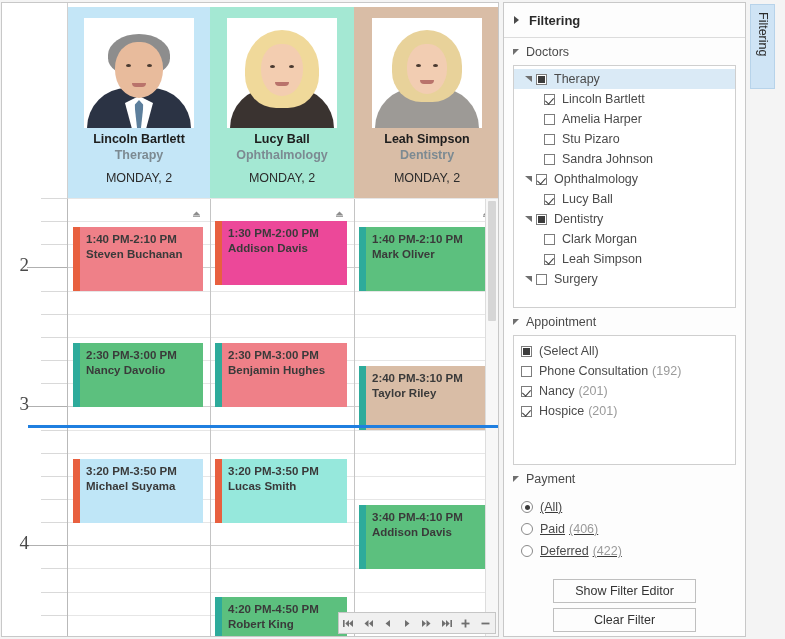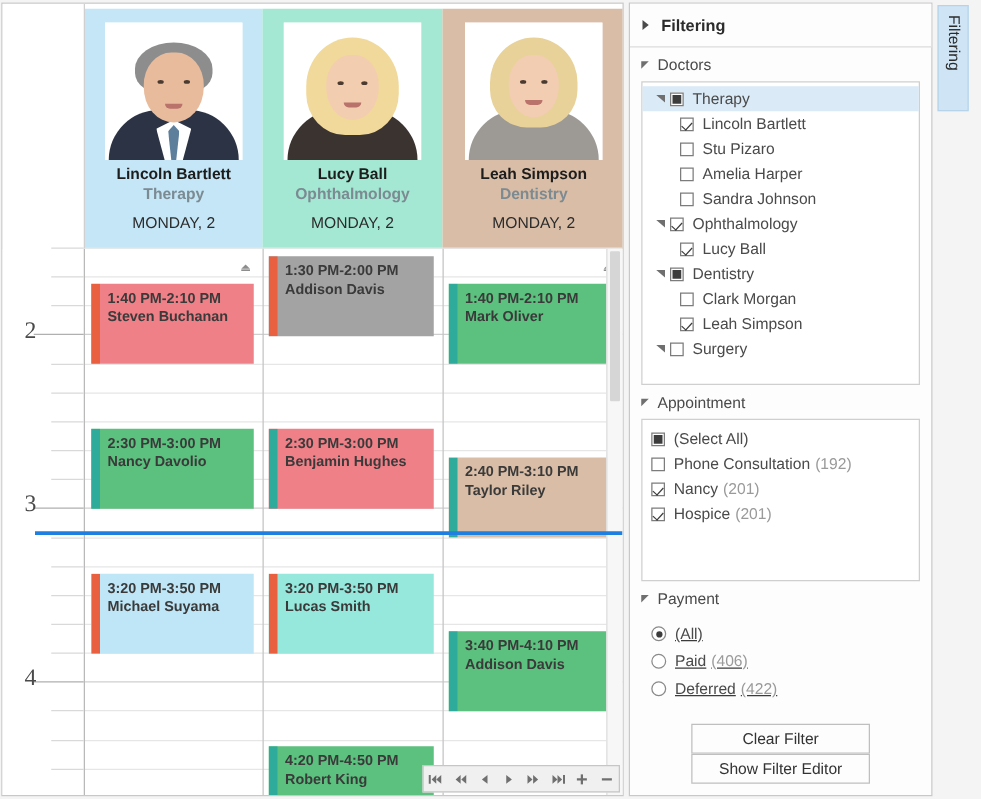--- a/index.html
+++ b/index.html
@@ -263,21 +263,21 @@
               <div class="s">Nancy Davolio</div>
             </div>
           </div>
           <div class="appt" style="left: 5px; width: 130px; top: 260px; height: 64px; background: rgb(191, 230, 247);">
             <div class="bar" style="background: rgb(232, 96, 63);"></div>
             <div class="txt">
               <div class="t">3:20 PM-3:50 PM</div>
               <div class="s">Michael Suyama</div>
             </div>
           </div>
-          <div class="appt" style="left: 147px; width: 132px; top: 6px; height: 64px; background: #a3a3a3;">
+          <div class="appt" style="left: 147px; width: 132px; top: 22px; height: 64px; background: #ec4899;">
             <div class="bar" style="background: rgb(232, 96, 63);"></div>
             <div class="txt">
               <div class="t">1:30 PM-2:00 PM</div>
               <div class="s">Addison Davis</div>
             </div>
           </div>
           <div class="appt" style="left: 147px; width: 132px; top: 144px; height: 64px; background: rgb(239, 128, 136);">
             <div class="bar" style="background: rgb(46, 171, 155);"></div>
             <div class="txt">
               <div class="t">2:30 PM-3:00 PM</div>
@@ -402,26 +402,26 @@
               <span>Therapy</span>
             </div>
             <div class="trow">
               <span style="width: 30px; flex: 0 0 auto;"></span>
               <span class="cb checked"></span>
               <span>Lincoln Bartlett</span>
             </div>
             <div class="trow">
               <span style="width: 30px; flex: 0 0 auto;"></span>
               <span class="cb"></span>
+              <span>Amelia Harper</span>
+            </div>
+            <div class="trow">
+              <span style="width: 30px; flex: 0 0 auto;"></span>
+              <span class="cb"></span>
               <span>Stu Pizaro</span>
-            </div>
-            <div class="trow">
-              <span style="width: 30px; flex: 0 0 auto;"></span>
-              <span class="cb"></span>
-              <span>Amelia Harper</span>
             </div>
             <div class="trow">
               <span style="width: 30px; flex: 0 0 auto;"></span>
               <span class="cb"></span>
               <span>Sandra Johnson</span>
             </div>
             <div class="trow">
               <span style="width: 6px; flex: 0 0 auto;"></span>
               <span class="exp"><svg width="9" height="9" viewBox="0 0 9 9">
                   <path d="M1 2 L8 2 L8 8 Z" fill="#6f6f6f"></path>
@@ -508,22 +508,22 @@
             </div>
             <div class="trow" style="height: 22px;">
               <span class="rb"></span>
               <span class="nm2">Deferred</span>
               <span class="cnt">(422)</span>
             </div>
           </div>
       </div>
 
       <div style="margin-top:17px;">
+        <div class="btn">Show Filter Editor</div>
         <div class="btn" style="margin-top:5px;">Clear Filter</div>
-        <div class="btn">Show Filter Editor</div>
       </div>
     </div>
   </div>
 
   <div class="vtab">
     <span>Filtering</span>
   </div>
 
 </div>
 

